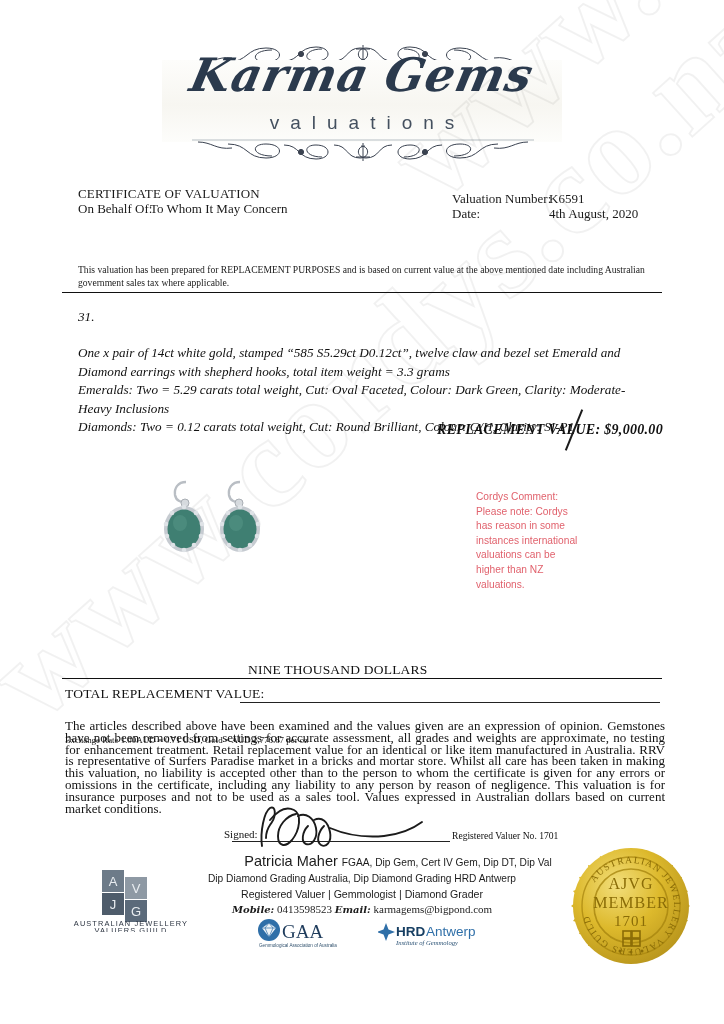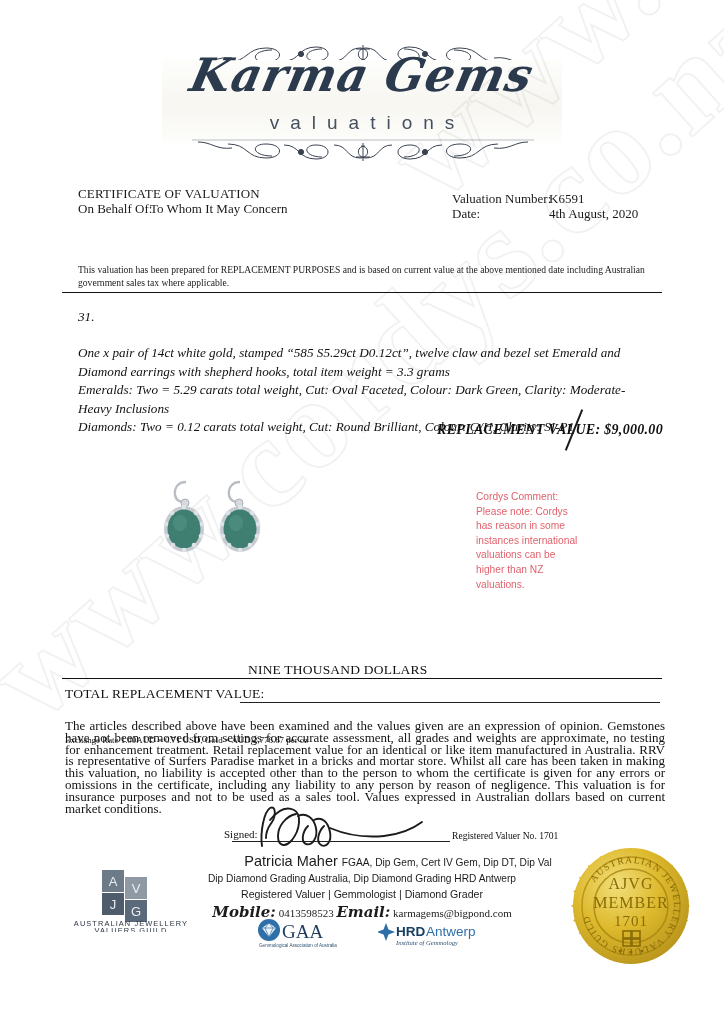--- a/index.html
+++ b/index.html
@@ -221,21 +221,21 @@
   .val-line {
     width: 724px; text-align: center;
     font-family: "Liberation Sans", sans-serif;
     color: #1c1c1c;
   }
   #val-name-line { left: 0; top: 853px; font-size: 14.5px; margin-left: 36px; }
   #val-name-line .post { font-size: 10.2px; }
   #val-line2 { left: 0; top: 873px; font-size: 10.2px; }
   #val-line3 { left: 0; top: 888px; font-size: 10.6px; }
   #val-line4 { left: 0; top: 903px; font-size: 11px; font-family: "Liberation Serif", serif; }
-  #val-line4 .scr { font-family: "DejaVu Serif", serif; font-style: italic; font-weight: 700; font-size: 15px; }
+  #val-line4 .scr { font-family: "DejaVu Serif", serif; font-style: italic; font-weight: 700; font-size: 10px; }
 
   
   #ajvg-logo { left: 70px; top: 868px; width: 122px; height: 64px; z-index: 8; }
 
   
   #gaa-logo { left: 256px; top: 918px; width: 112px; height: 32px; z-index: 8; }
   #hrd-logo { left: 378px; top: 920px; width: 106px; height: 28px; z-index: 8; }
 
   
   #seal { left: 562px; top: 846px; width: 138px; height: 138px; z-index: 8; }

